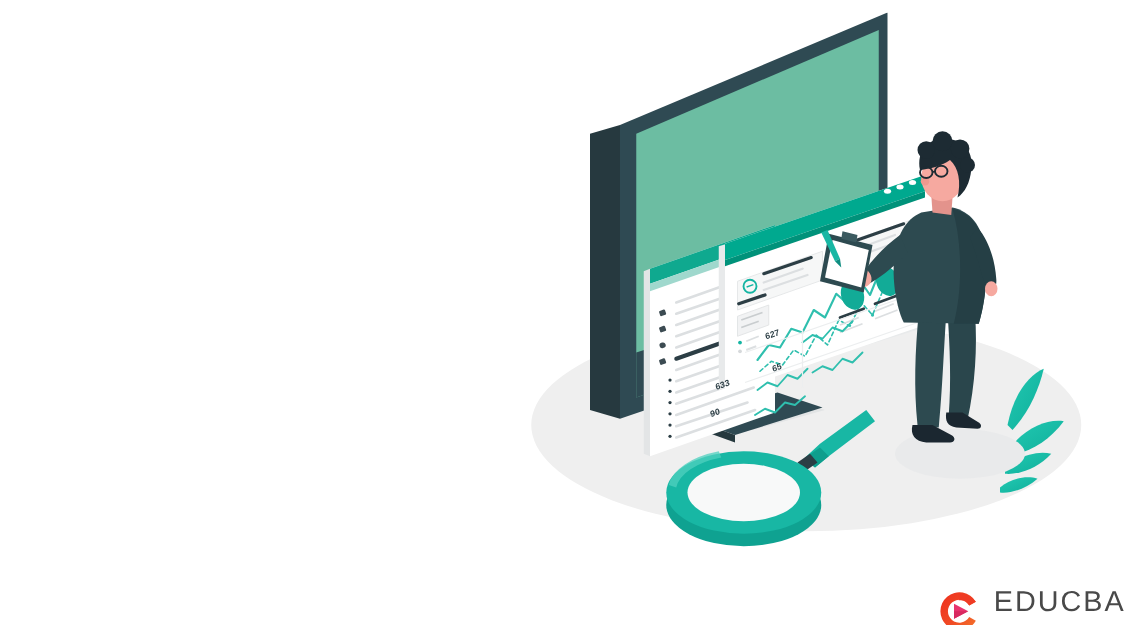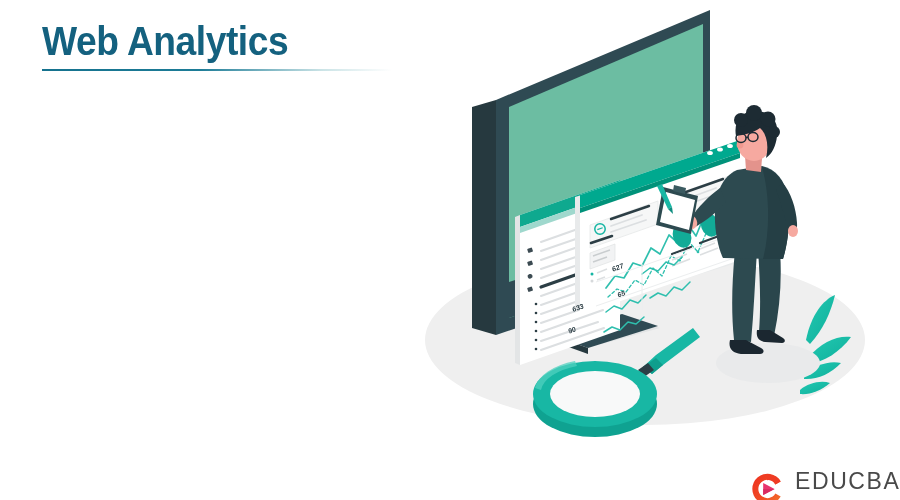--- a/index.html
+++ b/index.html
@@ -70,24 +70,20 @@
     letter-spacing: 1.6px;
     color: #494949;
     line-height: 1;
   }
 </style>
 </head>
 <body>
 
 <div id="page">
 
-  <div id="title-block">
-    <h1 id="page-title">Web Analytics</h1>
-    <div id="title-rule"></div>
-  </div>
 
   <div id="illustration">
     <svg width="470" height="430" viewBox="0 0 470 430" xmlns="http://www.w3.org/2000/svg">
       <defs>
         <clipPath id="clipScreen">
           <polygon points="88,55 300,2 300,250 88,300"></polygon>
         </clipPath>
         <linearGradient id="gradLeaf" x1="0" y1="0" x2="1" y2="1">
           <stop offset="0%" stop-color="#22c9b2"></stop>
           <stop offset="100%" stop-color="#0fae9a"></stop>

